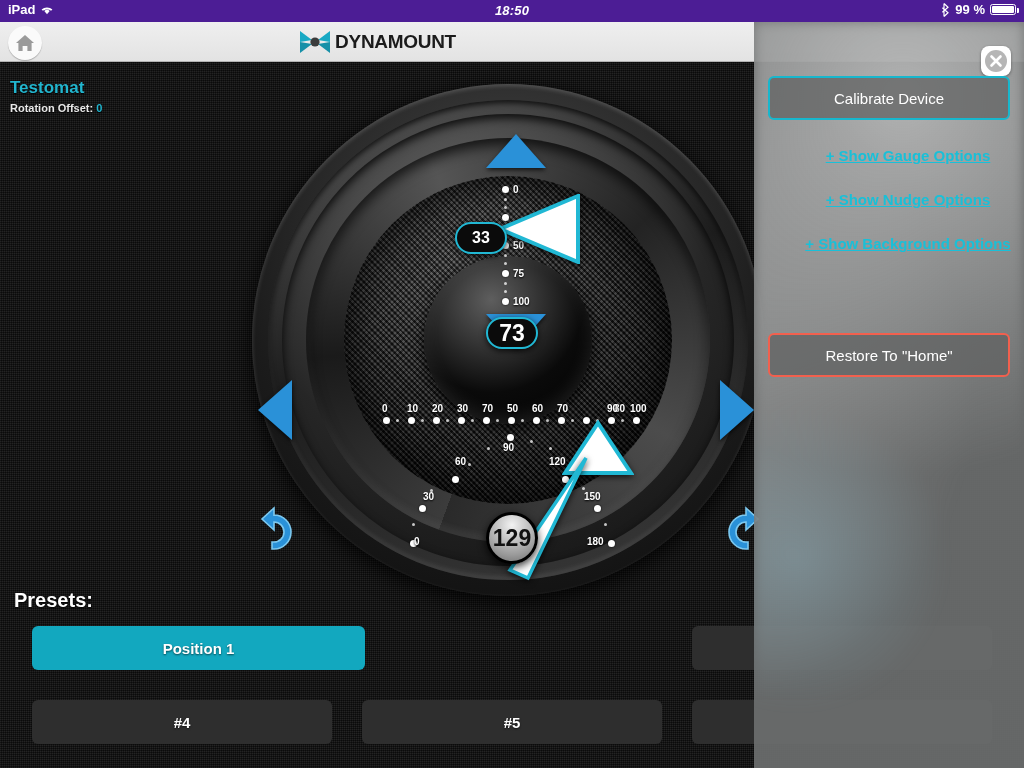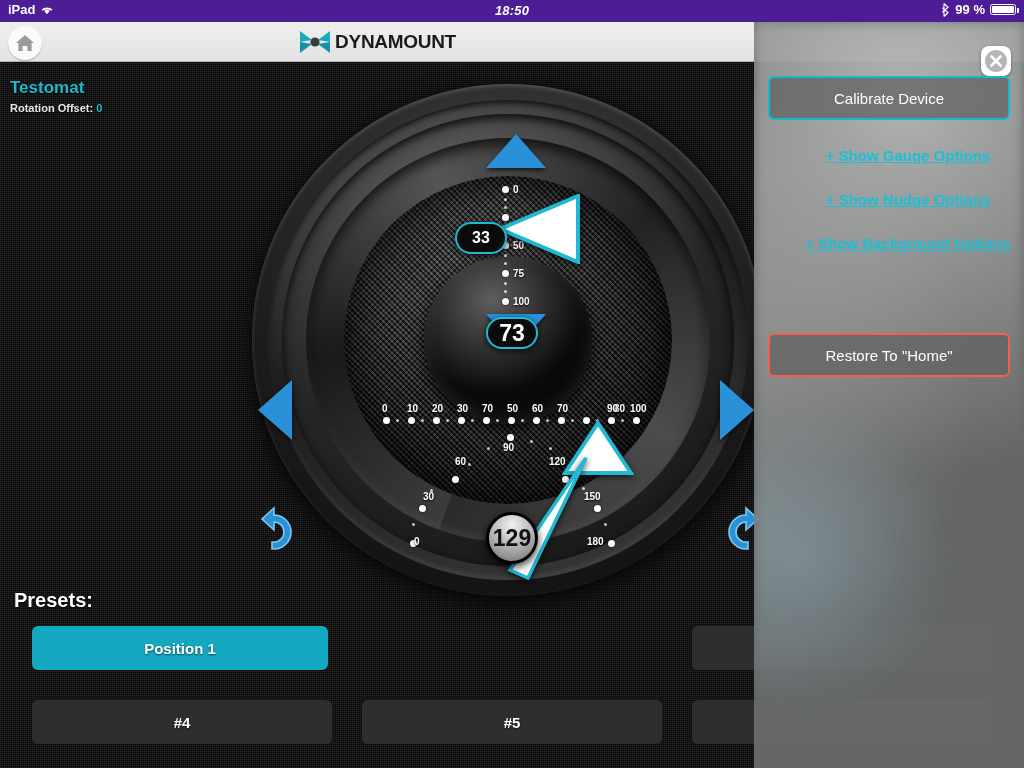--- a/index.html
+++ b/index.html
@@ -314,21 +314,21 @@
       <div class="minidot" style="left:604px;top:461px"></div>
 
       <svg class="ptr" style="left:490px;top:390px" width="130" height="140" viewBox="0 0 130 140">
         <path d="M96 6 L38 126 L20 118 Z" fill="#fff" stroke="#21b8d4" stroke-width="3.5"></path>
       </svg>
 
       <div class="badge-round" style="left:486px;top:450px;width:52px;height:52px;font-size:23px">129</div>
     </div>
 
     <div class="presets-lbl">Presets:</div>
-    <div class="preset p-filled" style="left:32px;top:564px;width:296px">
+    <div class="preset p-filled" style="left:32px;top:564px;width:333px">
       <span>Position 1</span>
     </div>
     <div class="preset p-empty" style="left:692px;top:564px;width:300px">
       <span></span>
     </div>
     <div class="preset p-empty" style="left:32px;top:638px;width:300px">
       <span>#4</span>
     </div>
     <div class="preset p-empty" style="left:362px;top:638px;width:300px">
       <span>#5</span>

